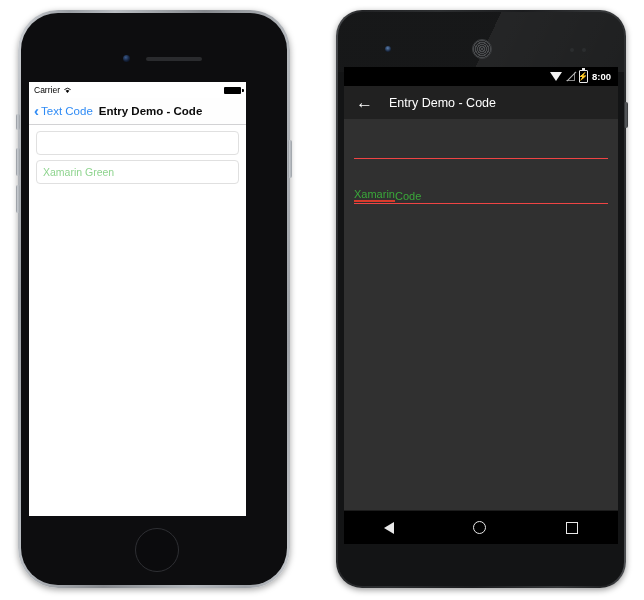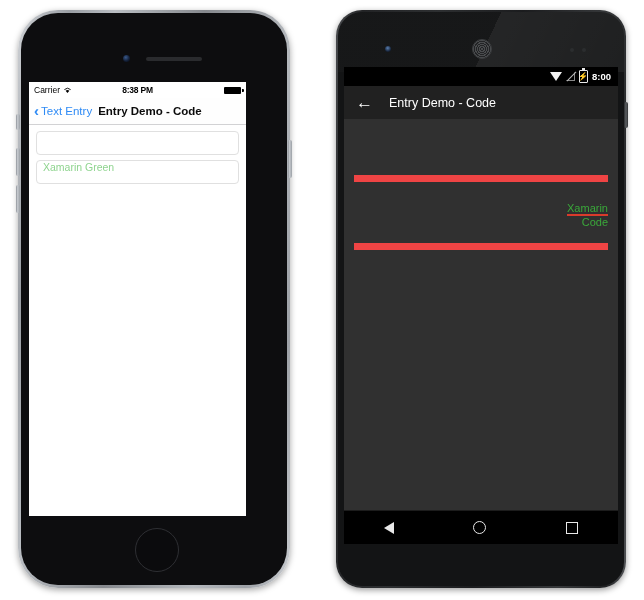--- a/index.html
+++ b/index.html
@@ -172,21 +172,21 @@
     padding-top: 6px;
     height: 100%;
   }
   .ios-entry {
     margin: 0 7px 5px 7px;
     height: 22px;
     border: 1px solid #e0e0e0;
     border-radius: 4px;
     background: #fff;
     display: flex;
-    align-items: flex-start;
+    align-items: center;
     padding: 0 6px;
     font-size: 10.5px;
   }
   .ios-entry-placeholder {
     color: #8fd48f;
   }
 
   
   .android {
     position: absolute;
@@ -335,26 +335,25 @@
   }
 
   .and-content {
     background: #303030;
     height: 100%;
     padding-top: 15px;
   }
   .and-entry {
     margin: 0 10px 20px 10px;
     height: 23px;
-    border-bottom: 7px solid #ef4444;
+    border-bottom: 1px solid #ef4444;
     display: flex;
     align-items: flex-end;
-    padding-bottom: 18px;
+    padding-bottom: 1px;
     font-size: 11px;
-    flex-direction: column;
   }
   .and-text-green { color: #3aa83a; }
   .misspelled {
     border-bottom: 2px solid #d93b2b;
     padding-bottom: 0px;
   }
 
   .and-navbar {
     position: absolute;
     left: 0; bottom: 0;
@@ -402,30 +401,29 @@
     <div class="iphone-screen">
 
       <div class="ios-status">
         <div class="ios-status-left">
           <span>Carrier</span>
           <svg width="9" height="8" viewBox="0 0 9 8">
             <path d="M4.5 7 L2.6 4.8 A2.9 2.9 0 0 1 6.4 4.8 Z" fill="#000"></path>
             <path d="M1.4 3.6 A4.6 4.6 0 0 1 7.6 3.6" stroke="#000" stroke-width="0.9" fill="none"></path>
           </svg>
         </div>
-        <div class="ios-status-time">8:38 PM</div>
         <div class="ios-status-right">
           <div class="battery-ios"></div>
         </div>
       </div>
 
       <div class="ios-nav">
         <div class="ios-back">
           <span class="ios-chev">‹</span>
-          <span>Text Entry</span>
+          <span>Text Code</span>
         </div>
         <div class="ios-title">Entry Demo - Code</div>
       </div>
 
       <div class="ios-body">
         <div class="ios-entry">
           <span></span>
         </div>
         <div class="ios-entry">
           <span class="ios-entry-placeholder">Xamarin Green</span>

